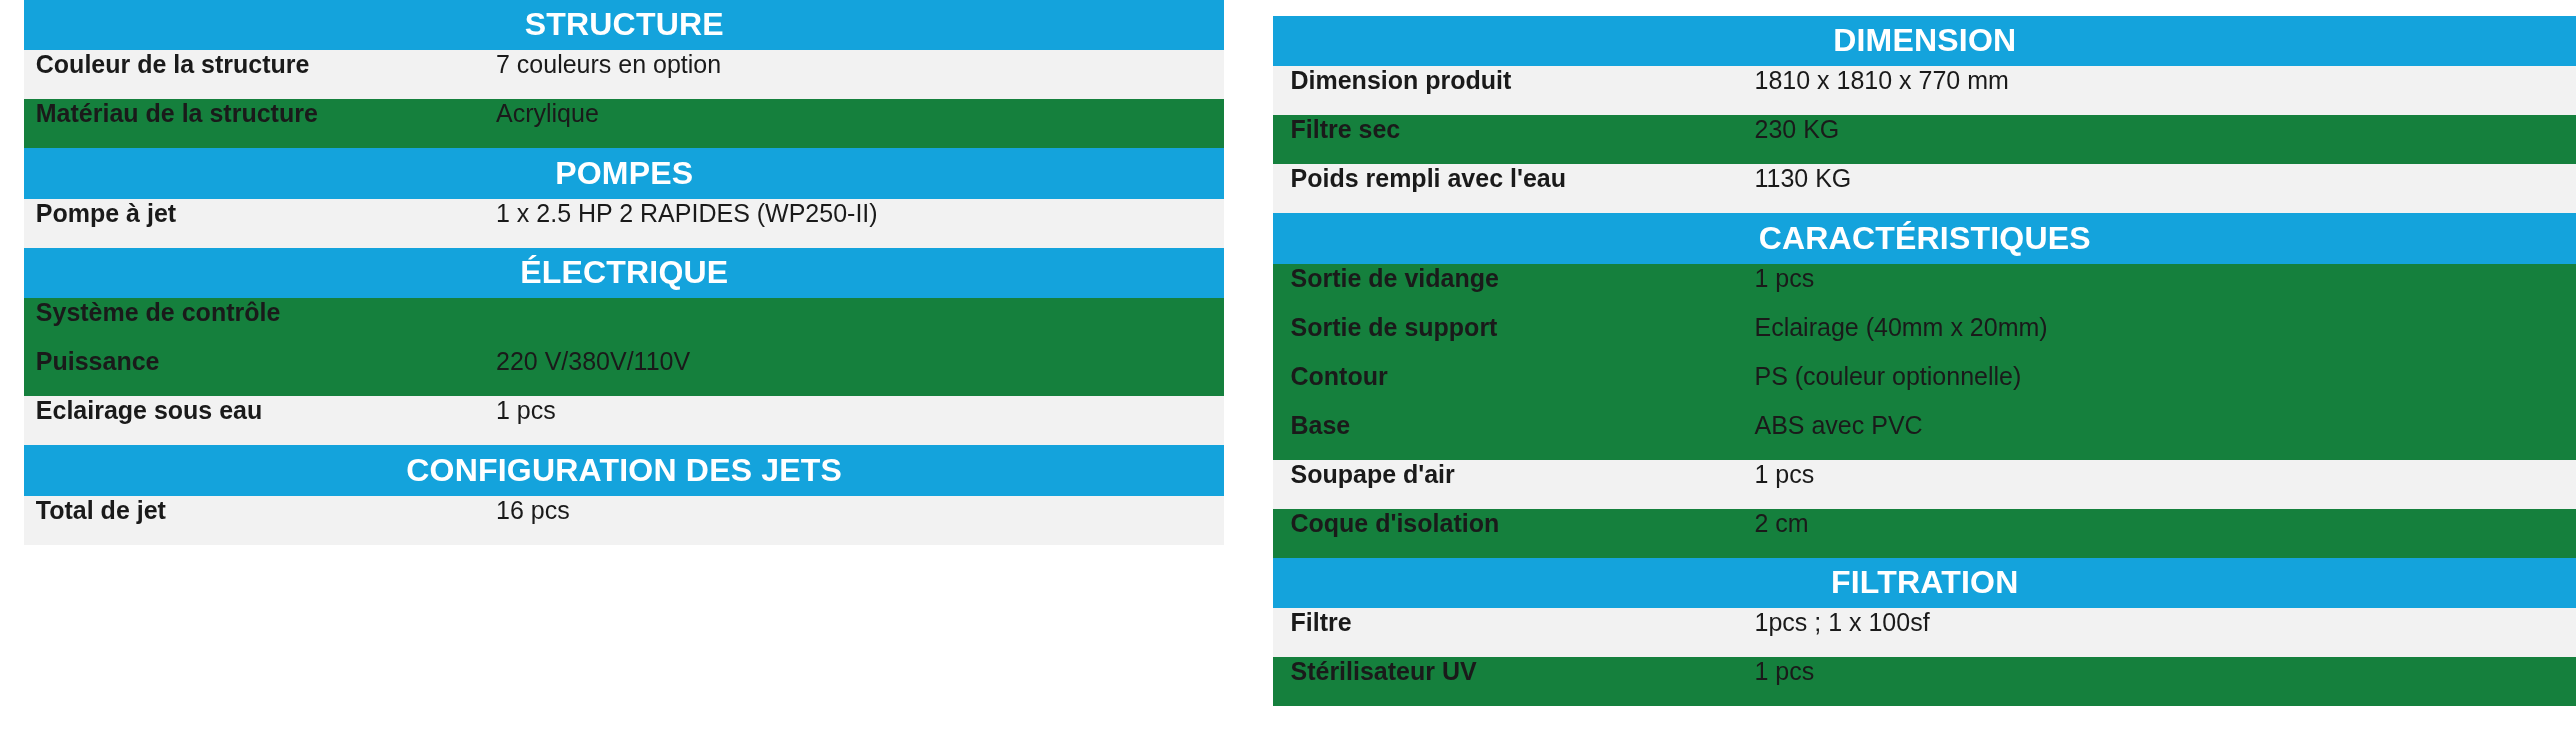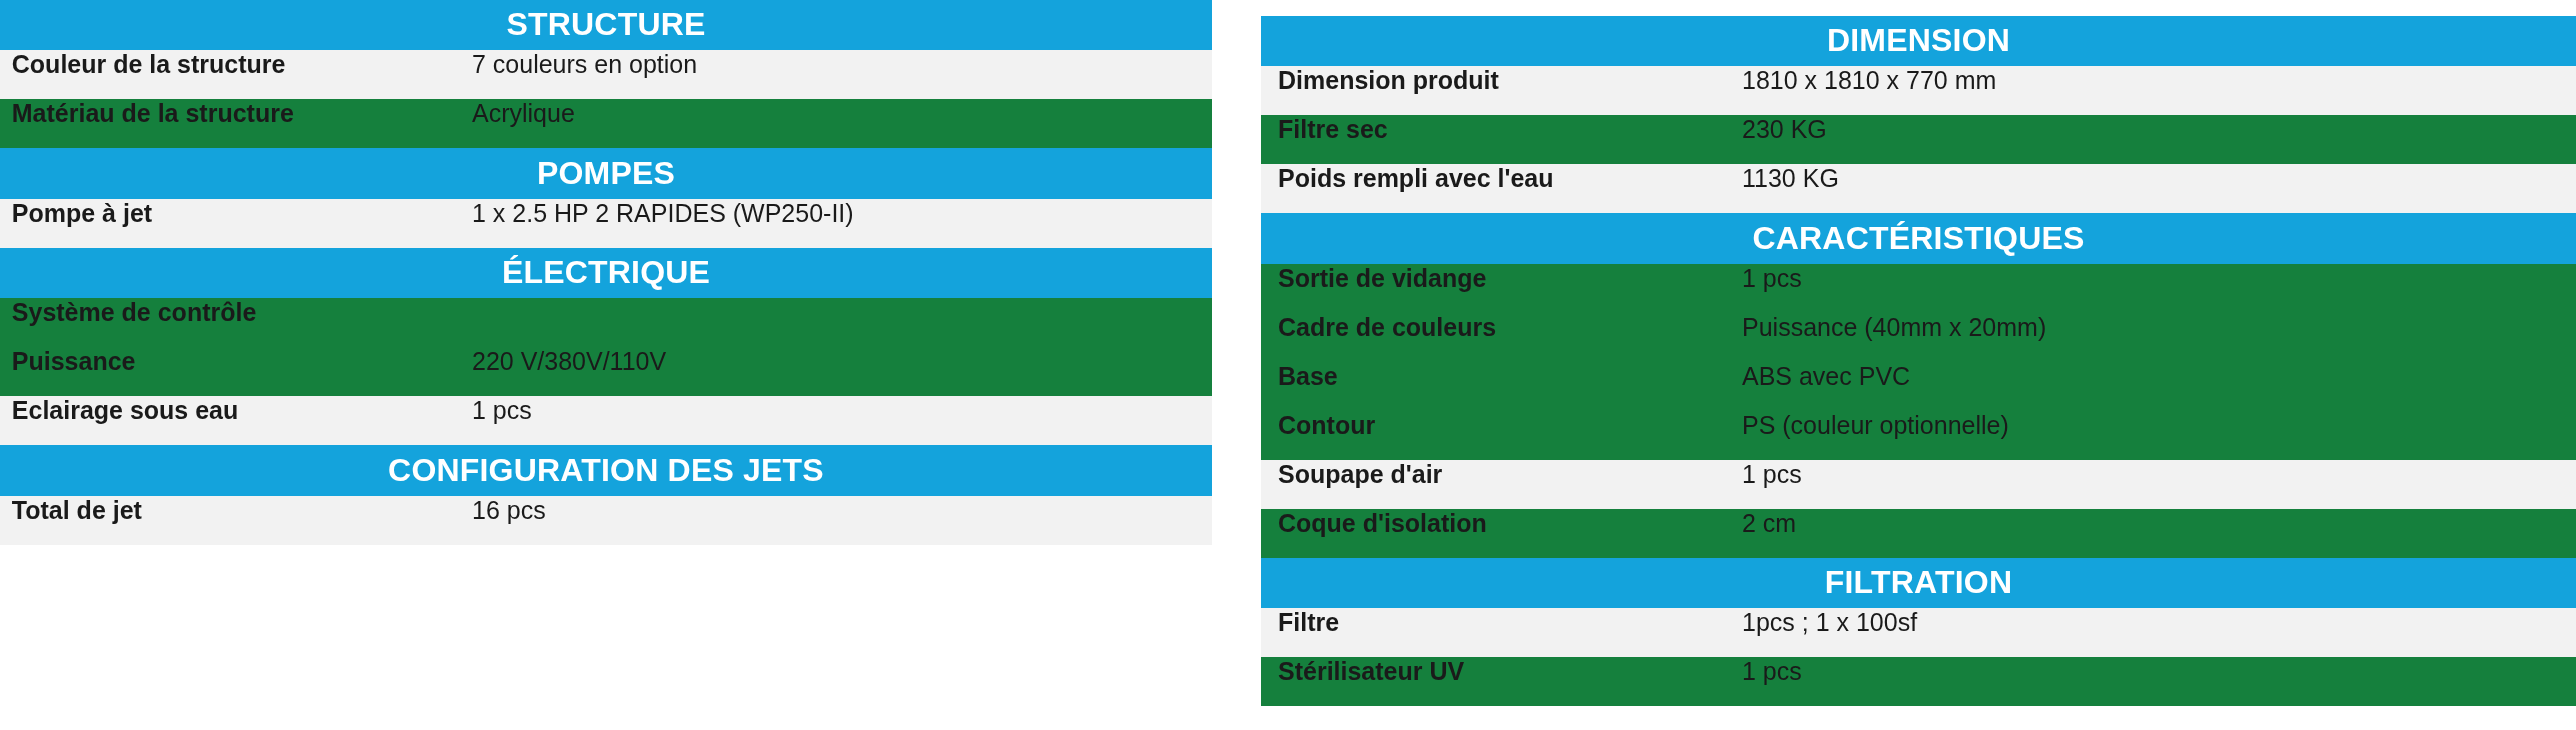--- a/index.html
+++ b/index.html
@@ -12,20 +12,21 @@
     height: 730px;
     font-family: "Liberation Sans", sans-serif;
     overflow: hidden;
   }
   .spec-sheet {
     display: flex;
     width: 2576px;
     height: 730px;
     box-sizing: border-box;
     align-items: flex-start;
+    padding-left: 24px;
   }
   .column {
     box-sizing: border-box;
   }
   .column.left {
     width: 1212px;
     padding-left: 0;
   }
   .column.gap {
     width: 49px;
@@ -144,30 +145,30 @@
       </div>
     </div>
 
     <div class="section">
       <div class="section-header">CARACTÉRISTIQUES</div>
       <div class="spec-row plain">
         <div class="spec-label">Sortie de vidange</div>
         <div class="spec-value">1 pcs</div>
       </div>
       <div class="spec-row plain">
-        <div class="spec-label">Cadre de couleurs</div>
-        <div class="spec-value">Puissance (40mm x 20mm)</div>
+        <div class="spec-label">Sortie de support</div>
+        <div class="spec-value">Eclairage (40mm x 20mm)</div>
+      </div>
+      <div class="spec-row plain">
+        <div class="spec-label">Contour</div>
+        <div class="spec-value">PS (couleur optionnelle)</div>
       </div>
       <div class="spec-row plain">
         <div class="spec-label">Base</div>
         <div class="spec-value">ABS avec PVC</div>
-      </div>
-      <div class="spec-row plain">
-        <div class="spec-label">Contour</div>
-        <div class="spec-value">PS (couleur optionnelle)</div>
       </div>
       <div class="spec-row shade">
         <div class="spec-label">Soupape d'air</div>
         <div class="spec-value">1 pcs</div>
       </div>
       <div class="spec-row plain">
         <div class="spec-label">Coque d'isolation</div>
         <div class="spec-value">2 cm</div>
       </div>
     </div>

